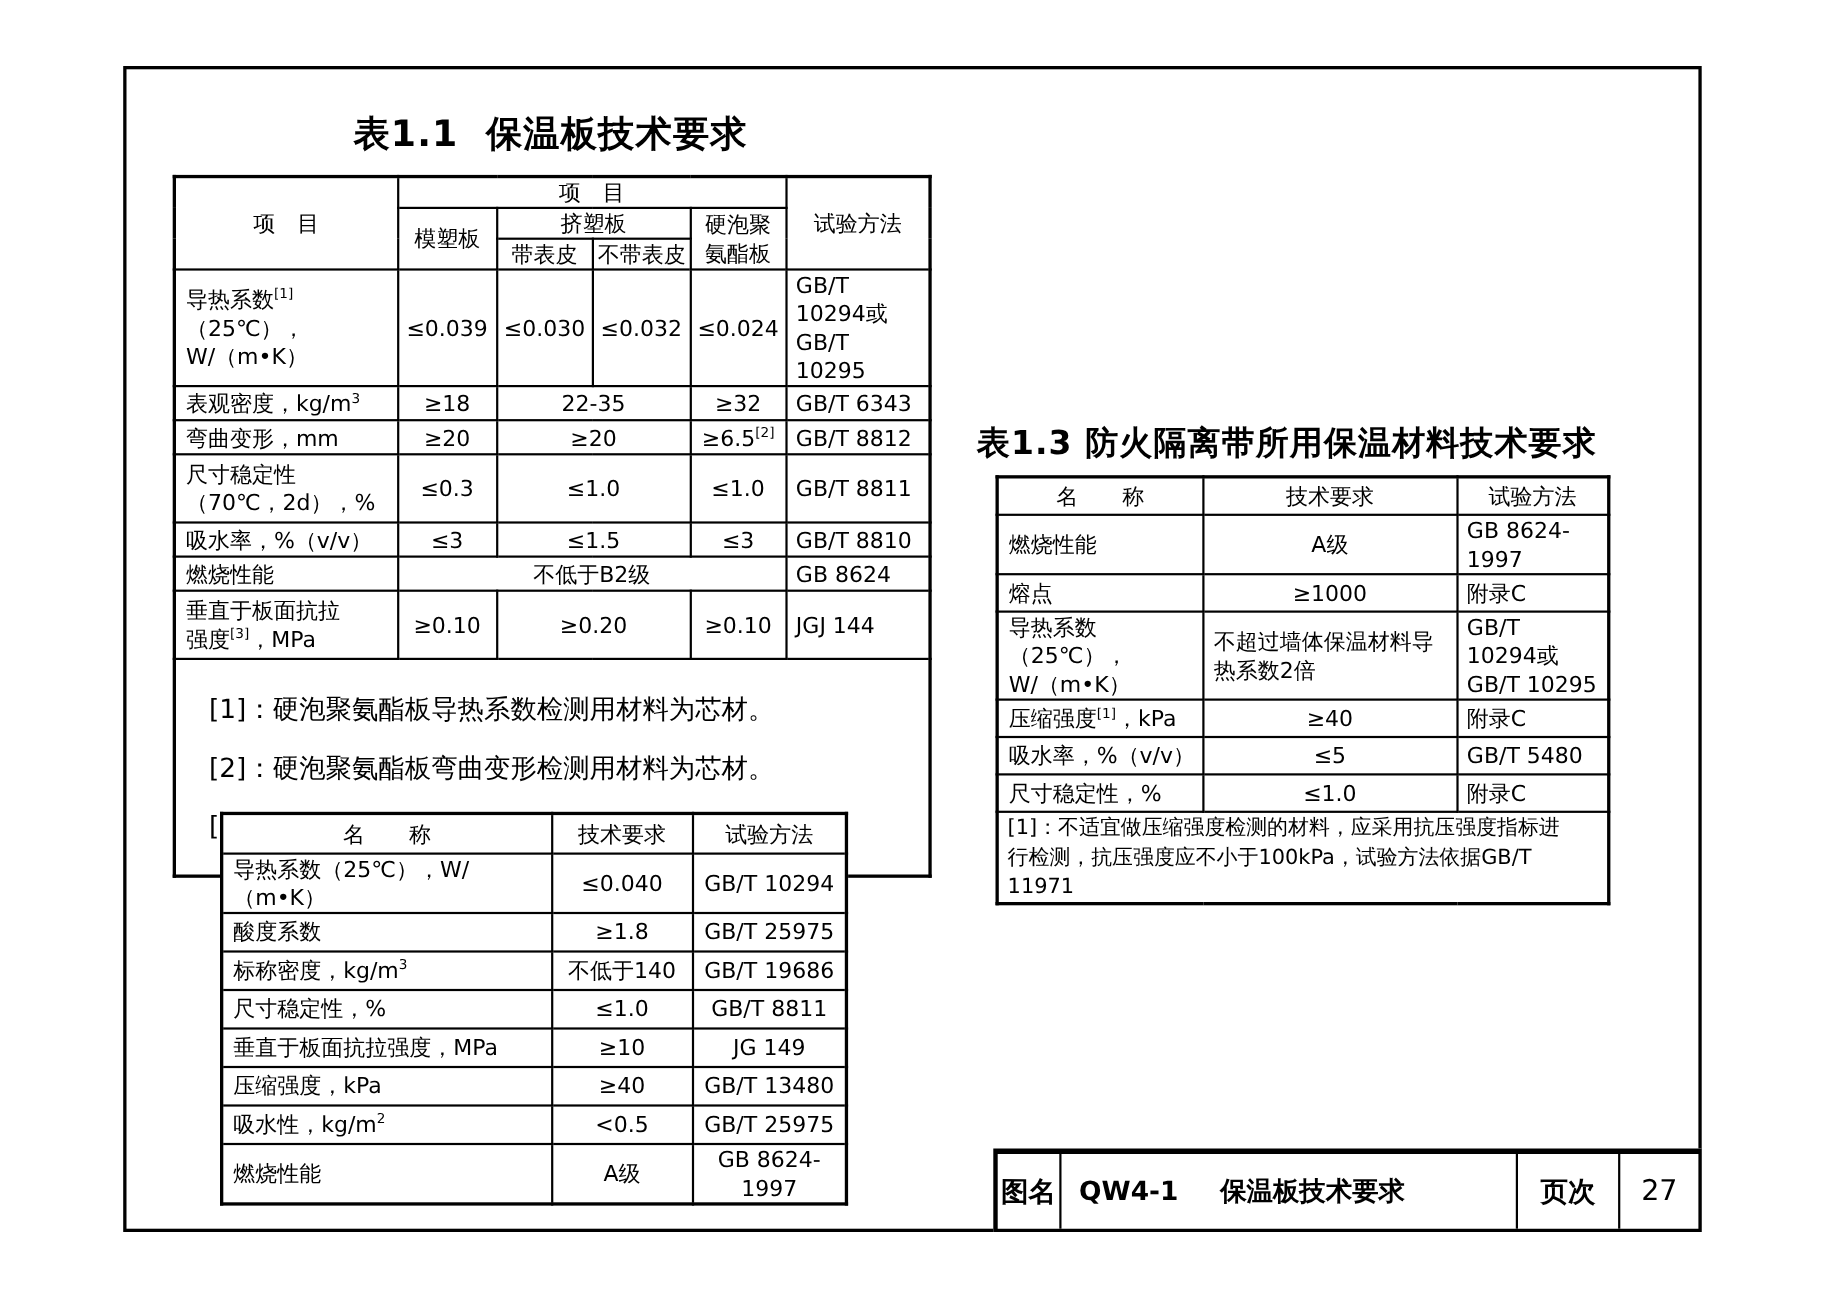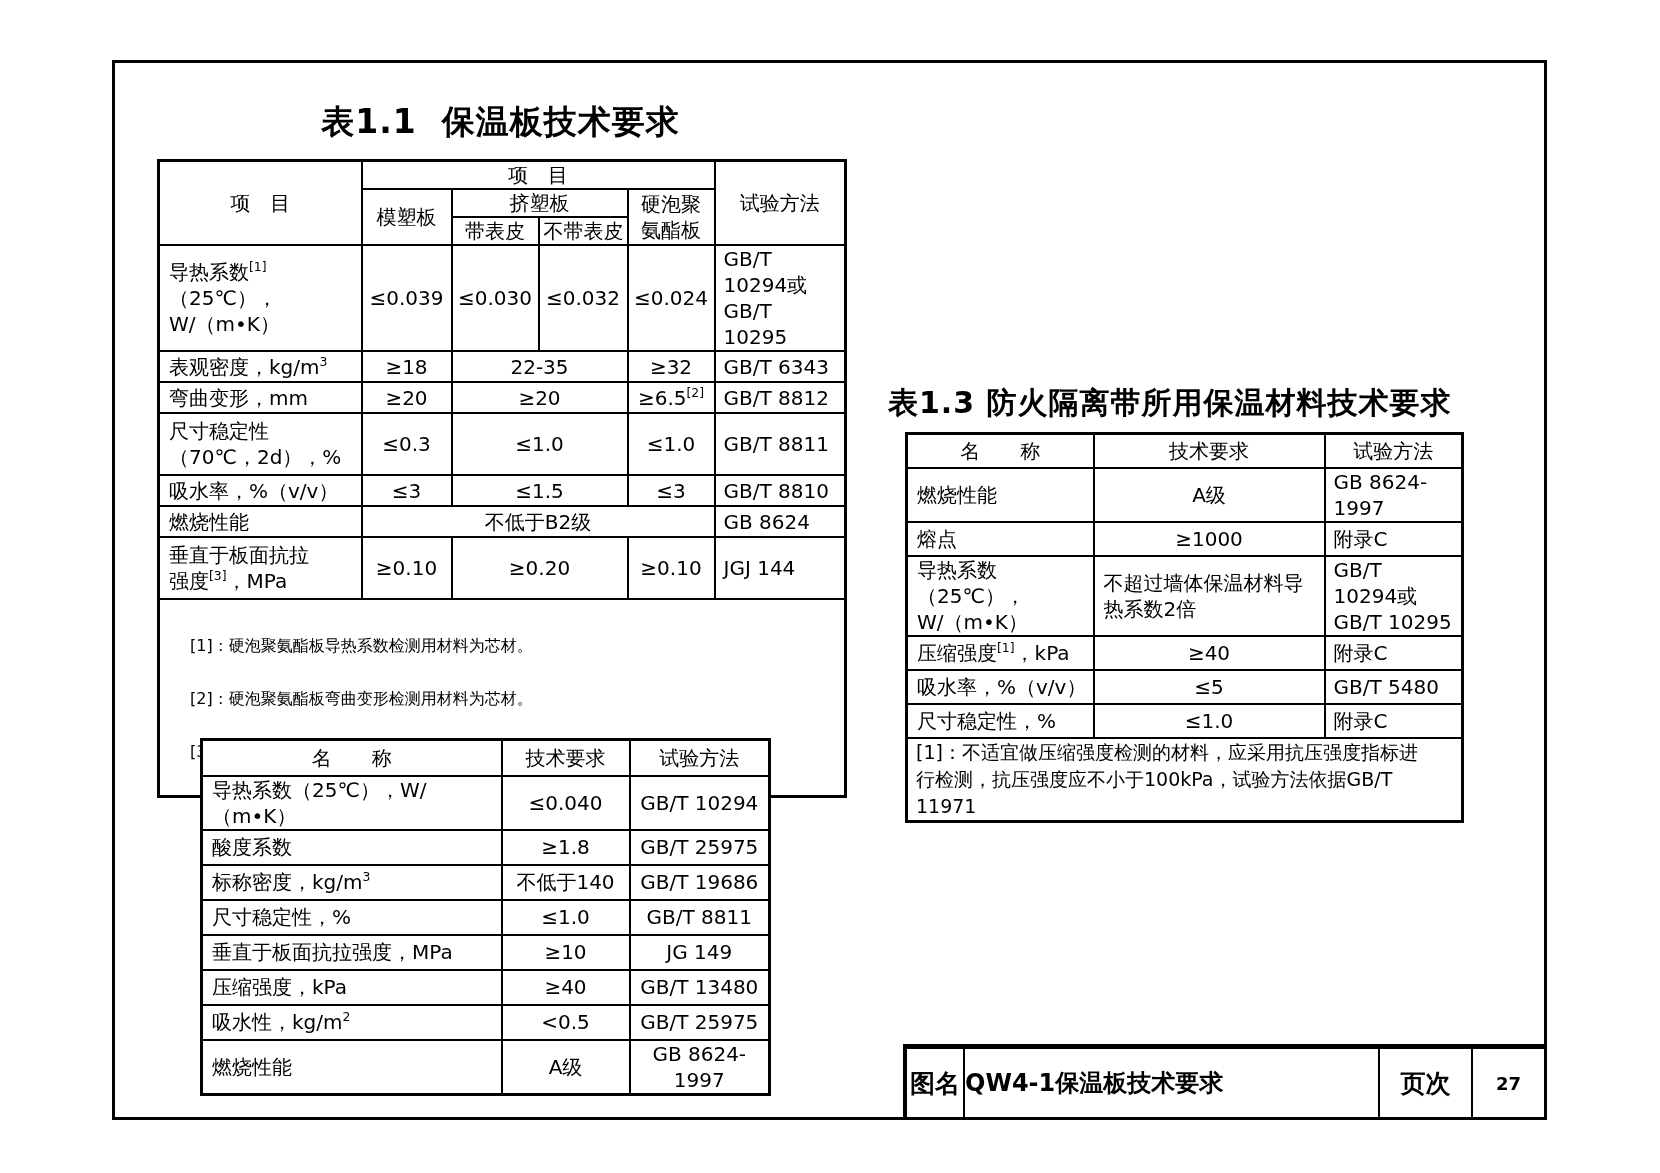--- a/index.html
+++ b/index.html
@@ -14,42 +14,42 @@
 
   table{position:absolute;border-collapse:collapse;table-layout:fixed;background:#fff;}
   table{border:3px solid #000;}
   td{border:2px solid #000;font-size:20px;line-height:26px;color:#000;
      white-space:pre-line;word-break:keep-all;overflow:hidden;padding:0 4px;
      text-align:center;vertical-align:middle;box-sizing:border-box;}
   td sup{font-size:0.62em;line-height:0;vertical-align:super;}
   .name{text-align:left;padding-left:9px;}
   .mth{text-align:left;padding-left:8px;}
   .notes-cell{text-align:left;vertical-align:top;padding:6px 8px 4px 30px;border-top:2px solid #000;}
-  .notes-cell div{line-height:27px;font-size:16px;}
+  .notes-cell div{line-height:27px;font-size:24px;}
   .note3{text-align:left;font-size:19px;line-height:27px;padding-left:8px;vertical-align:middle;}
 
   #t1{left:157px;top:159px;width:687px;}
   #t2{left:200px;top:738px;width:568px;}
   #t3{left:905px;top:432px;width:556px;}
 
   #t1 tr.h1{height:27px;} #t1 tr.h2{height:26px;} #t1 tr.h3{height:26px;}
   #t1 tr.rs{height:31px;} #t1 tr.rd{height:62px;} #t1 tr.rn{height:84px;}
   #t2 tr.hh{height:36px;} #t2 tr.rr{height:35px;}
   #t3 tr.hh{height:34px;} #t3 tr.rs{height:34px;} #t3 tr.rd{height:68px;} #t3 tr.rn{height:60px;}
 
   .tblock{position:absolute;left:903px;top:1044px;width:644px;height:76px;background:#fff;
           display:flex;box-sizing:border-box;border-top:5px solid #000;border-left:4px solid #000;
           border-bottom:3px solid #000;border-right:3px solid #000;}
   .tb-cell{display:flex;align-items:center;justify-content:center;box-sizing:border-box;
            font-weight:bold;font-size:25px;}
   .tb-label{width:56px;}
-  .tb-name{flex:1;border-left:2px solid #000;justify-content:flex-start;padding-left:0;
-           font-size:24px;}
+  .tb-name{flex:1;border-left:2px solid #000;justify-content:flex-start;padding-left:16px;
+           font-size:24px;gap:38px;}
   .tb-pagelabel{width:93px;border-left:2px solid #000;}
-  .tb-page{width:73px;border-left:2px solid #000;font-size:18px;font-weight:bold;}
+  .tb-page{width:73px;border-left:2px solid #000;font-size:26px;font-weight:normal;}
 </style>
 </head>
 <body>
 
 <div class="page">
   <div class="frame"></div>
 
   <div class="tbl-title" id="t1-title">表1.1  保温板技术要求</div>
 
   <table id="t1">

